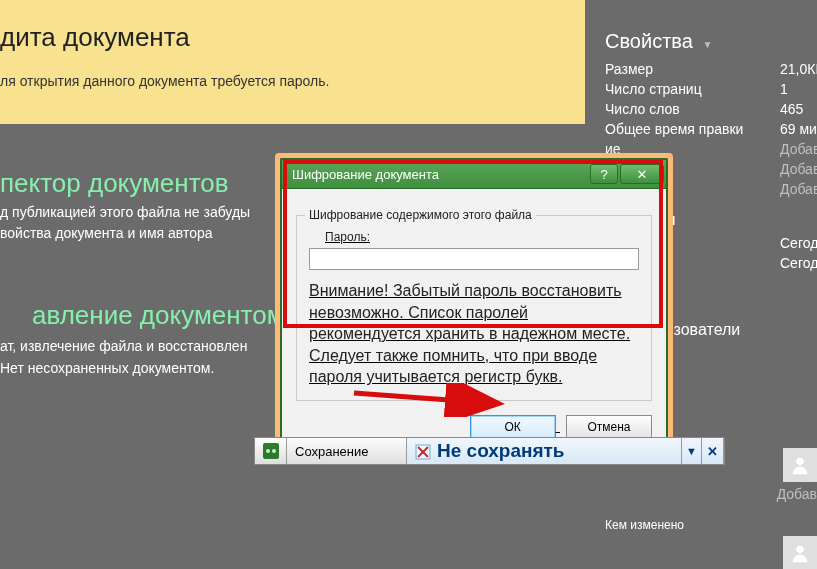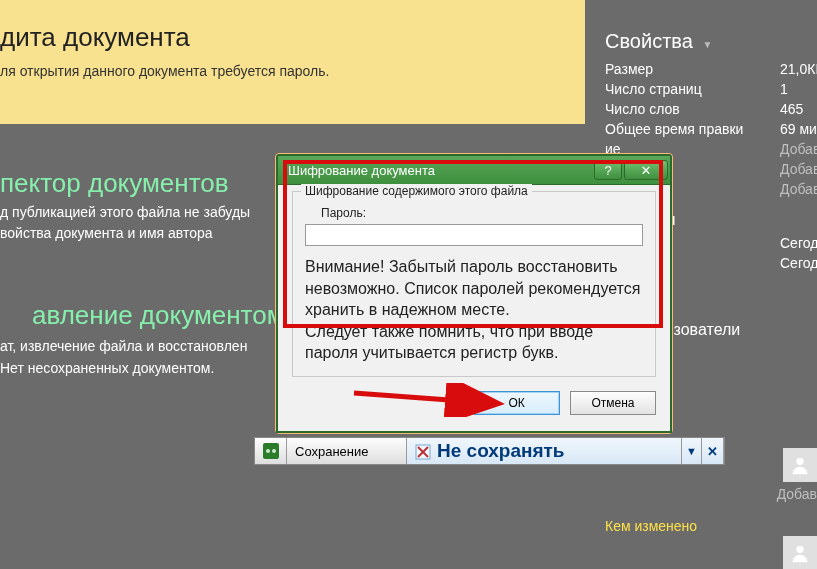--- a/index.html
+++ b/index.html
@@ -1,20 +1,20 @@
 <!DOCTYPE html>
 <html><head>
 <meta charset="utf-8">
 <style>
   * { box-sizing: border-box; margin: 0; padding: 0; font-family: "Segoe UI", Arial, sans-serif; }
   body { width: 817px; height: 569px; background: #6b6b6b; overflow: hidden; position: relative; }
   
   
   .yellow-panel { position: absolute; left: 0; top: 0; width: 585px; height: 124px; background: #f8e290; padding: 22px 0 0 0; }
-  .yellow-panel h1 { font-size: 26px; font-weight: 400; color: #222; margin-bottom: 10px; }
+  .yellow-panel h1 { font-size: 26px; font-weight: 400; color: #222; margin-bottom: 20px; }
   .yellow-panel p { font-size: 14px; color: #333; }
   
   .section-heading { position: absolute; color: #86efac; font-size: 26px; font-weight: 400; }
   .section-line { position: absolute; color: #fff; font-size: 14px; }
   
   
   .props { position: absolute; left: 605px; top: 30px; color: #fff; font-size: 14px; }
   .props h2 { font-size: 20px; font-weight: 400; margin-bottom: 8px; }
   .props h2 .caret { font-size: 10px; color: #bbb; margin-left: 4px; }
   .prop-row { display: flex; margin-bottom: 4px; }
@@ -25,30 +25,30 @@
   .avatar { width: 34px; height: 34px; background: #e0e0e0; position: absolute; right: 0; display: flex; align-items: center; justify-content: center; }
   .avatar svg { width: 22px; height: 22px; fill: #fff; }
   
   
   .dialog-shadow { position: absolute; left: 275px; top: 153px; width: 398px; }
   .dialog-frame { border: 2px solid #2a6a2a; border-radius: 4px 4px 0 0; background: #3e8f3e; }
   .titlebar { height: 28px; background: linear-gradient(#5aa75a, #3e8f3e); display: flex; align-items: center; padding: 0 2px 0 10px; color: #fff; font-size: 13px; }
   .titlebar .spacer { flex: 1; }
   .titlebar .tbtn { width: 44px; height: 20px; margin-left: 2px; border: 1px solid #2a6a2a; border-radius: 3px; background: linear-gradient(#6fbf6f,#3e8f3e); display: flex; align-items: center; justify-content: center; color: #fff; font-size: 13px; cursor: pointer; }
   .titlebar .tbtn.help { width: 28px; }
-  .dialog-body { background: #f1f1f1; padding: 6px 14px 16px 14px; border-top: 1px solid #2a6a2a; }
+  .dialog-body { background: #f1f1f1; padding: 26px 14px 16px 14px; border-top: 1px solid #2a6a2a; text-decoration: underline; }
   .group { border: 1px solid #c9c9c9; padding: 10px 12px 12px 12px; position: relative; }
   .group-legend { position: absolute; top: -8px; left: 8px; background: #f1f1f1; padding: 0 4px; font-size: 12px; color: #222; }
   .field-label { font-size: 12px; color: #222; margin: 4px 0 4px 16px; }
   .text-input { width: 100%; height: 22px; border: 1px solid #9a9a9a; background: #fff; padding: 1px 4px; font-size: 12px; }
   .warn { font-size: 16px; color: #222; margin-top: 10px; line-height: 1.35; }
   .btn-row { text-align: right; margin-top: 14px; }
   .btn { display: inline-block; width: 86px; height: 24px; border: 1px solid #8a8a8a; background: linear-gradient(#fdfdfd,#e3e3e3); font-size: 12px; margin-left: 6px; cursor: pointer; }
   .btn.default { border: 1px solid #3c94d4; box-shadow: 0 0 0 1px #a3d4f7 inset; background: linear-gradient(#f0f8ff,#d6ecfb); }
-  .dialog-frame-outer { border: 1px solid #fdba74; border-radius: 4px; }
+  .dialog-frame-outer { border: 5px solid #fdba74; border-radius: 4px; }
   
   
   .red-box { position: absolute; border: 4px solid #d80c0c; pointer-events: none; }
   
   .red-arrow { position: absolute; pointer-events: none; }
   
   
   .taskbar { position: absolute; left: 254px; top: 437px; width: 471px; height: 28px; display: flex; border: 1px solid #888; }
   .taskbar .cell { display: flex; align-items: center; background: linear-gradient(#fdfdfd,#dedede); border-right: 1px solid #999; font-size: 13px; padding: 0 8px; }
   .taskbar .cell.small { width: 32px; justify-content: center; padding: 0; }
@@ -120,21 +120,21 @@
   <div class="subhead" style="margin-top:50px;">ные пользователи</div>
 </div>
 
 <div class="avatar" style="top:448px;">
   <svg viewBox="0 0 24 24">
       <circle cx="12" cy="8" r="4"></circle>
       <path d="M4 22c0-4.4 3.6-8 8-8s8 3.6 8 8"></path>
     </svg>
 </div>
 <div style="position:absolute; right:0; top:486px; color:#bfbfbf; font-size:14px;">Добав</div>
-<div style="position:absolute; left:605px; top:518px; color:#fde047; font-size:14px;">Кем изменено</div>
+<div style="position:absolute; left:605px; top:518px; color:#ffffff; font-size:12px;">Кем изменено</div>
 <div class="avatar" style="top:536px;">
   <svg viewBox="0 0 24 24">
       <circle cx="12" cy="8" r="4"></circle>
       <path d="M4 22c0-4.4 3.6-8 8-8s8 3.6 8 8"></path>
     </svg>
 </div>
 
 <div class="dialog-shadow">
   <div class="dialog-frame-outer">
   <div class="dialog-frame">

